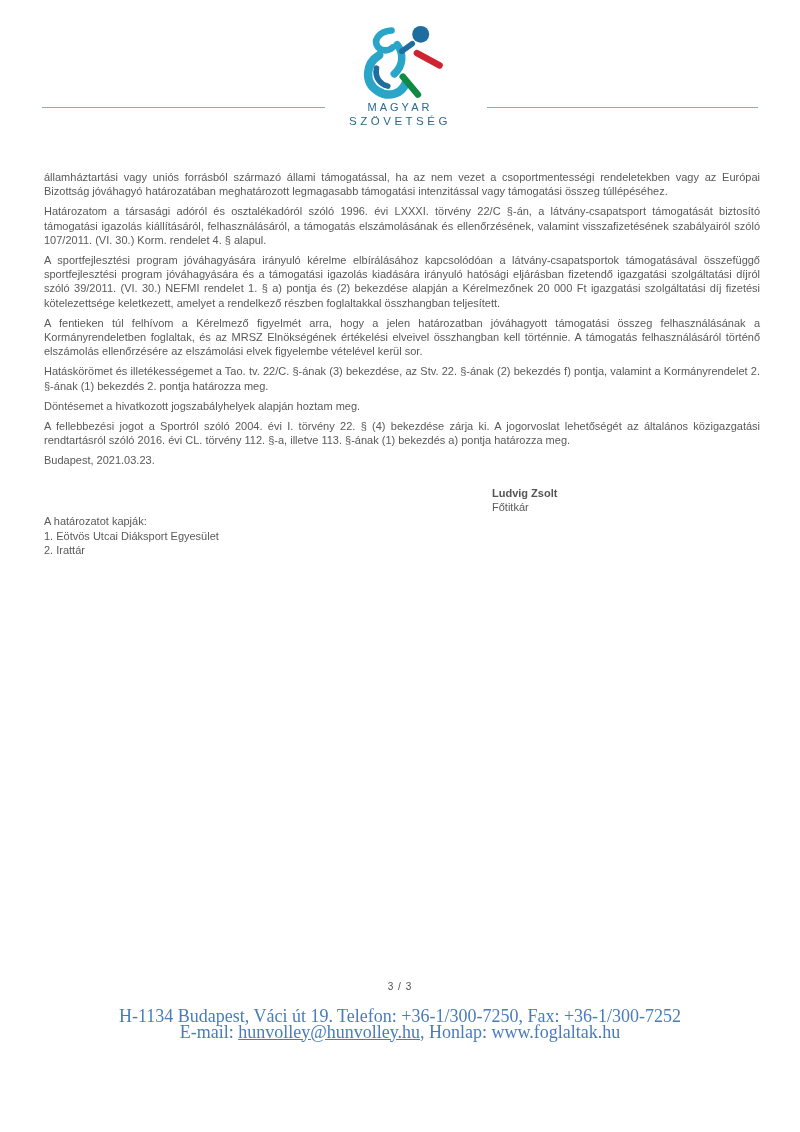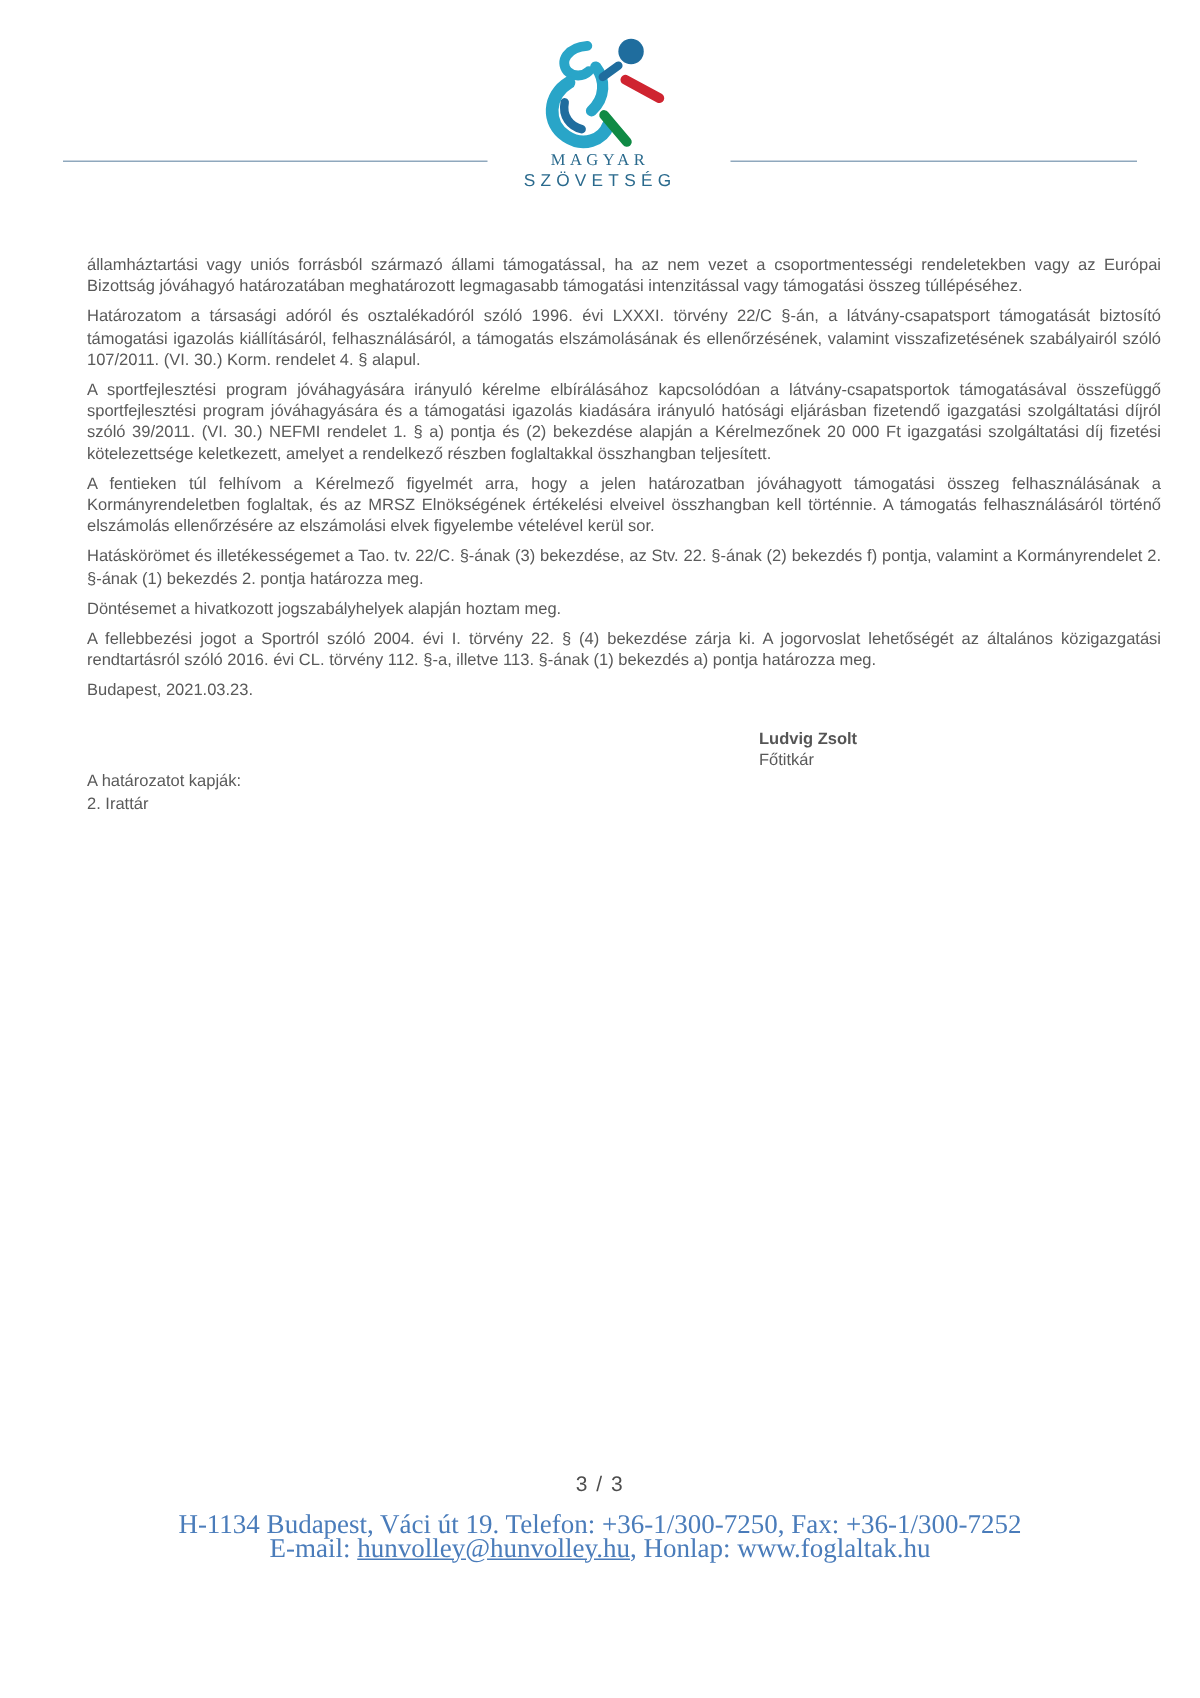--- a/index.html
+++ b/index.html
@@ -35,40 +35,39 @@
     left: 0;
     width: 100%;
     text-align: center;
     color: #17597f;
   }
   .logo-magyar {
     font-size: 11px;
     letter-spacing: 3px;
     color: #2a6a8d;
     line-height: 13px;
-    font-family: Liberation Serif, serif;
   }
   .logo-roplabda {
     font-size: 28px;
     letter-spacing: 2px;
     line-height: 30px;
     color: #15567d;
     font-weight: 400;
   }
   .logo-szovetseg {
     font-size: 11.5px;
     letter-spacing: 3.5px;
     color: #2a6a8d;
     line-height: 14px;
   }
   
   .content {
     position: absolute;
     top: 170px;
-    left: 58px;
+    left: 44px;
     width: 716px;
     color: #595959;
     font-size: 11px;
     line-height: 14.2px;
   }
   .content p.body-par {
     text-align: justify;
     margin-bottom: 6px;
   }
   .date-line { margin-top: 4px; }
@@ -82,21 +81,21 @@
   .recipients { }
   .recipients div { line-height: 14.6px; }
   
   .page-number {
     position: absolute;
     top: 981px;
     left: 0;
     width: 100%;
     text-align: center;
     color: #4d4d4d;
-    font-size: 14px;
+    font-size: 10px;
     letter-spacing: 1px;
   }
   .footer {
     position: absolute;
     top: 1009px;
     left: 0;
     width: 100%;
     text-align: center;
     font-family: "Liberation Serif", serif;
     font-size: 18px;
@@ -149,20 +148,21 @@
 
     <p class="date-line">Budapest, 2021.03.23.</p>
 
     <div class="signature">
       <div class="sig-name">Ludvig Zsolt</div>
       <div class="sig-title">Főtitkár</div>
     </div>
 
     <div class="recipients">
       <div>A határozatot kapják:</div>
+      <div>1. Eötvös Utcai Diáksport Egyesület</div>
       <div>2. Irattár</div>
     </div>
   </div>
 
   <div class="page-number">3 / 3</div>
 
   <div class="footer">
     <div>H-1134 Budapest, Váci út 19. Telefon: +36-1/300-7250, Fax: +36-1/300-7252</div>
     <div><span>E-mail: </span><a href="#">hunvolley@hunvolley.hu</a><span>, Honlap: </span><span>www.foglaltak.hu</span></div>
   </div>

